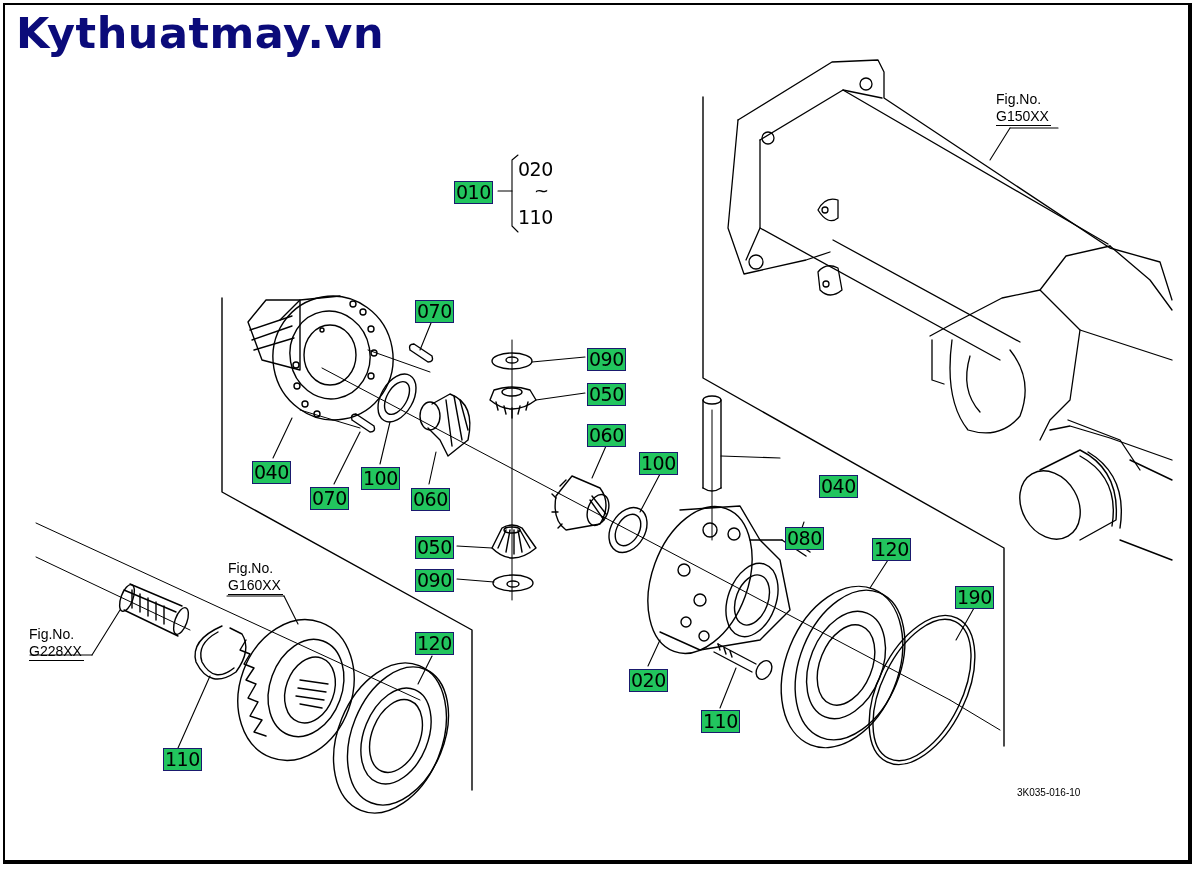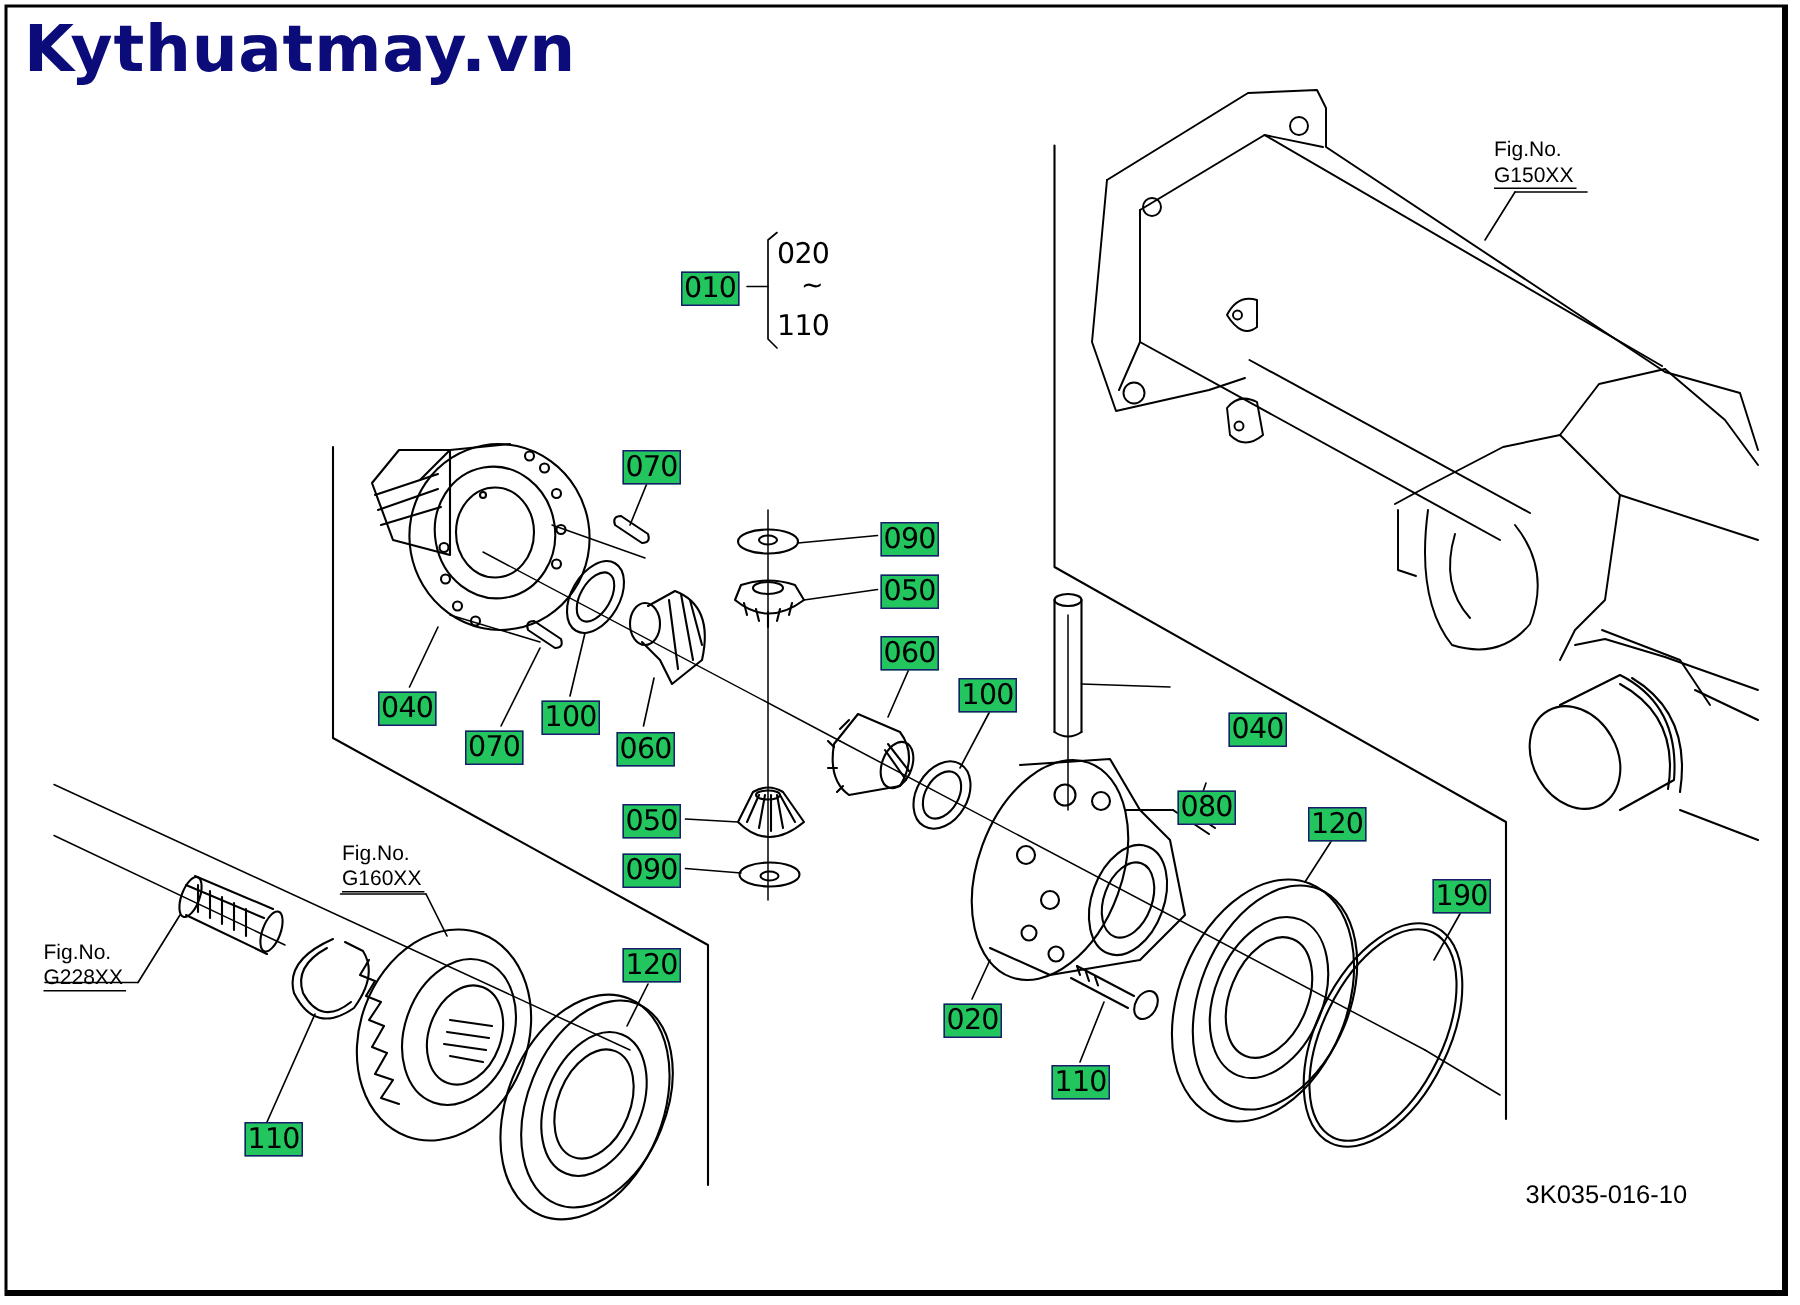--- a/index.html
+++ b/index.html
@@ -4,21 +4,21 @@
 <style>
   html, body { margin: 0; padding: 0; background: #ffffff; }
   body { width: 1200px; height: 870px; position: relative; overflow: hidden; font-family: "Liberation Sans", "DejaVu Sans", sans-serif; }
   .frame { position: absolute; left: 3px; top: 3px; width: 1189px; height: 861px; border-left: 2px solid #000; border-top: 2px solid #000; border-right: 4px solid #000; border-bottom: 4px solid #000; box-sizing: border-box; }
   .brand { position: absolute; left: 16px; top: 6px; font-family: "DejaVu Sans", sans-serif; font-weight: bold; font-size: 43px; color: #0b0b7a; letter-spacing: 0.5px; line-height: 54px; }
   svg.drawing { position: absolute; left: 0; top: 0; }
   .plabel { position: absolute; font-family: "DejaVu Sans", sans-serif; font-size: 19px; line-height: 21px; color: #000; border: 1.5px solid #1a1a6e; padding: 0 1px; background: #22c55e; letter-spacing: -0.5px; }
   .plain { position: absolute; font-family: "DejaVu Sans", sans-serif; font-size: 19px; line-height: 22px; color: #000; letter-spacing: -0.5px; }
   .fig { position: absolute; font-family: "Liberation Sans", sans-serif; font-size: 14px; line-height: 17px; color: #000; }
   .fig .code { border-bottom: 1px solid #000; display: inline-block; padding-right: 2px; text-align: center; }
-  .ref { position: absolute; font-family: "Liberation Sans", sans-serif; font-size: 17px; color: #000; }
+  .ref { position: absolute; font-family: "Liberation Sans", sans-serif; font-size: 10px; color: #000; }
 </style>
 </head>
 <body>
 
 <div class="frame"></div>
 
 <div class="brand">Kythuatmay.vn</div>
 
 <svg class="drawing" width="1200" height="870" viewBox="0 0 1200 870" fill="none" stroke="#000" stroke-width="1.4" stroke-linecap="round" stroke-linejoin="round">
 

